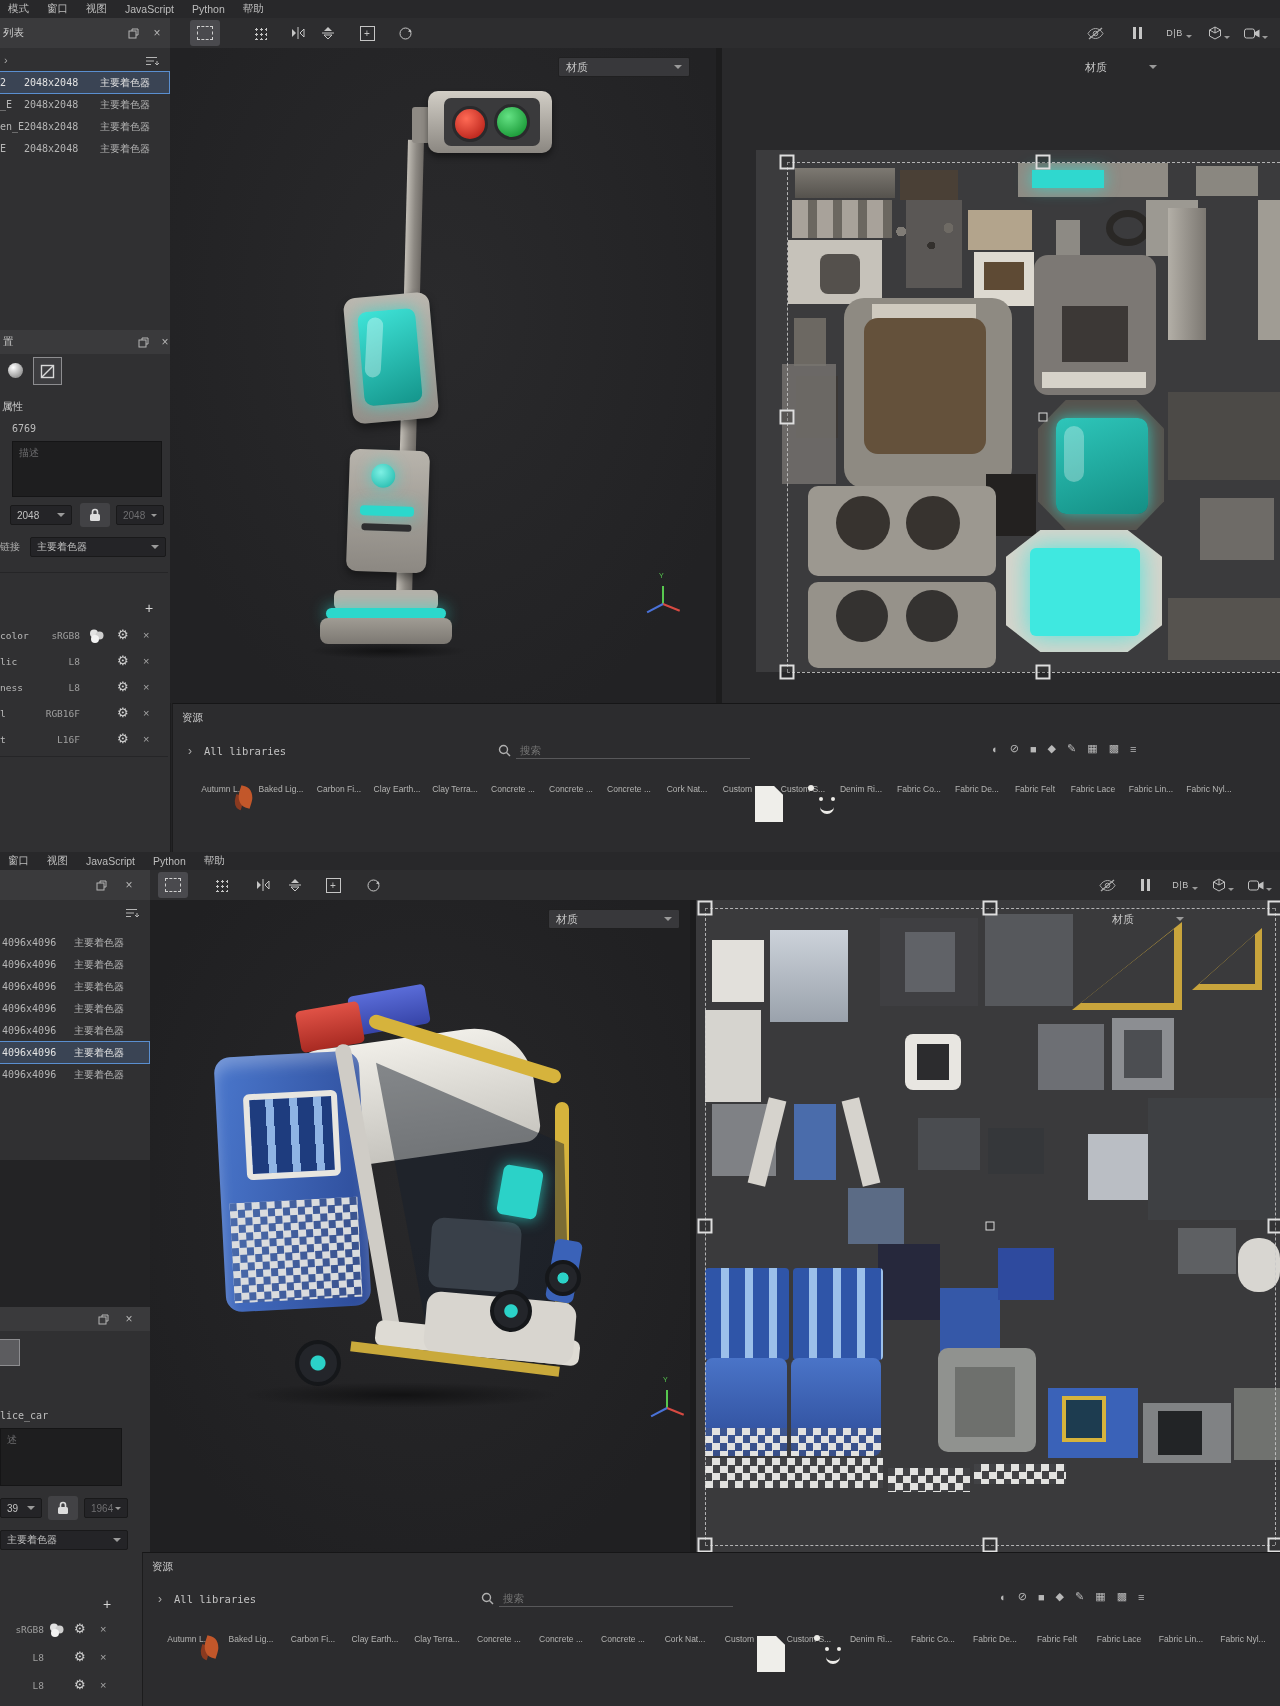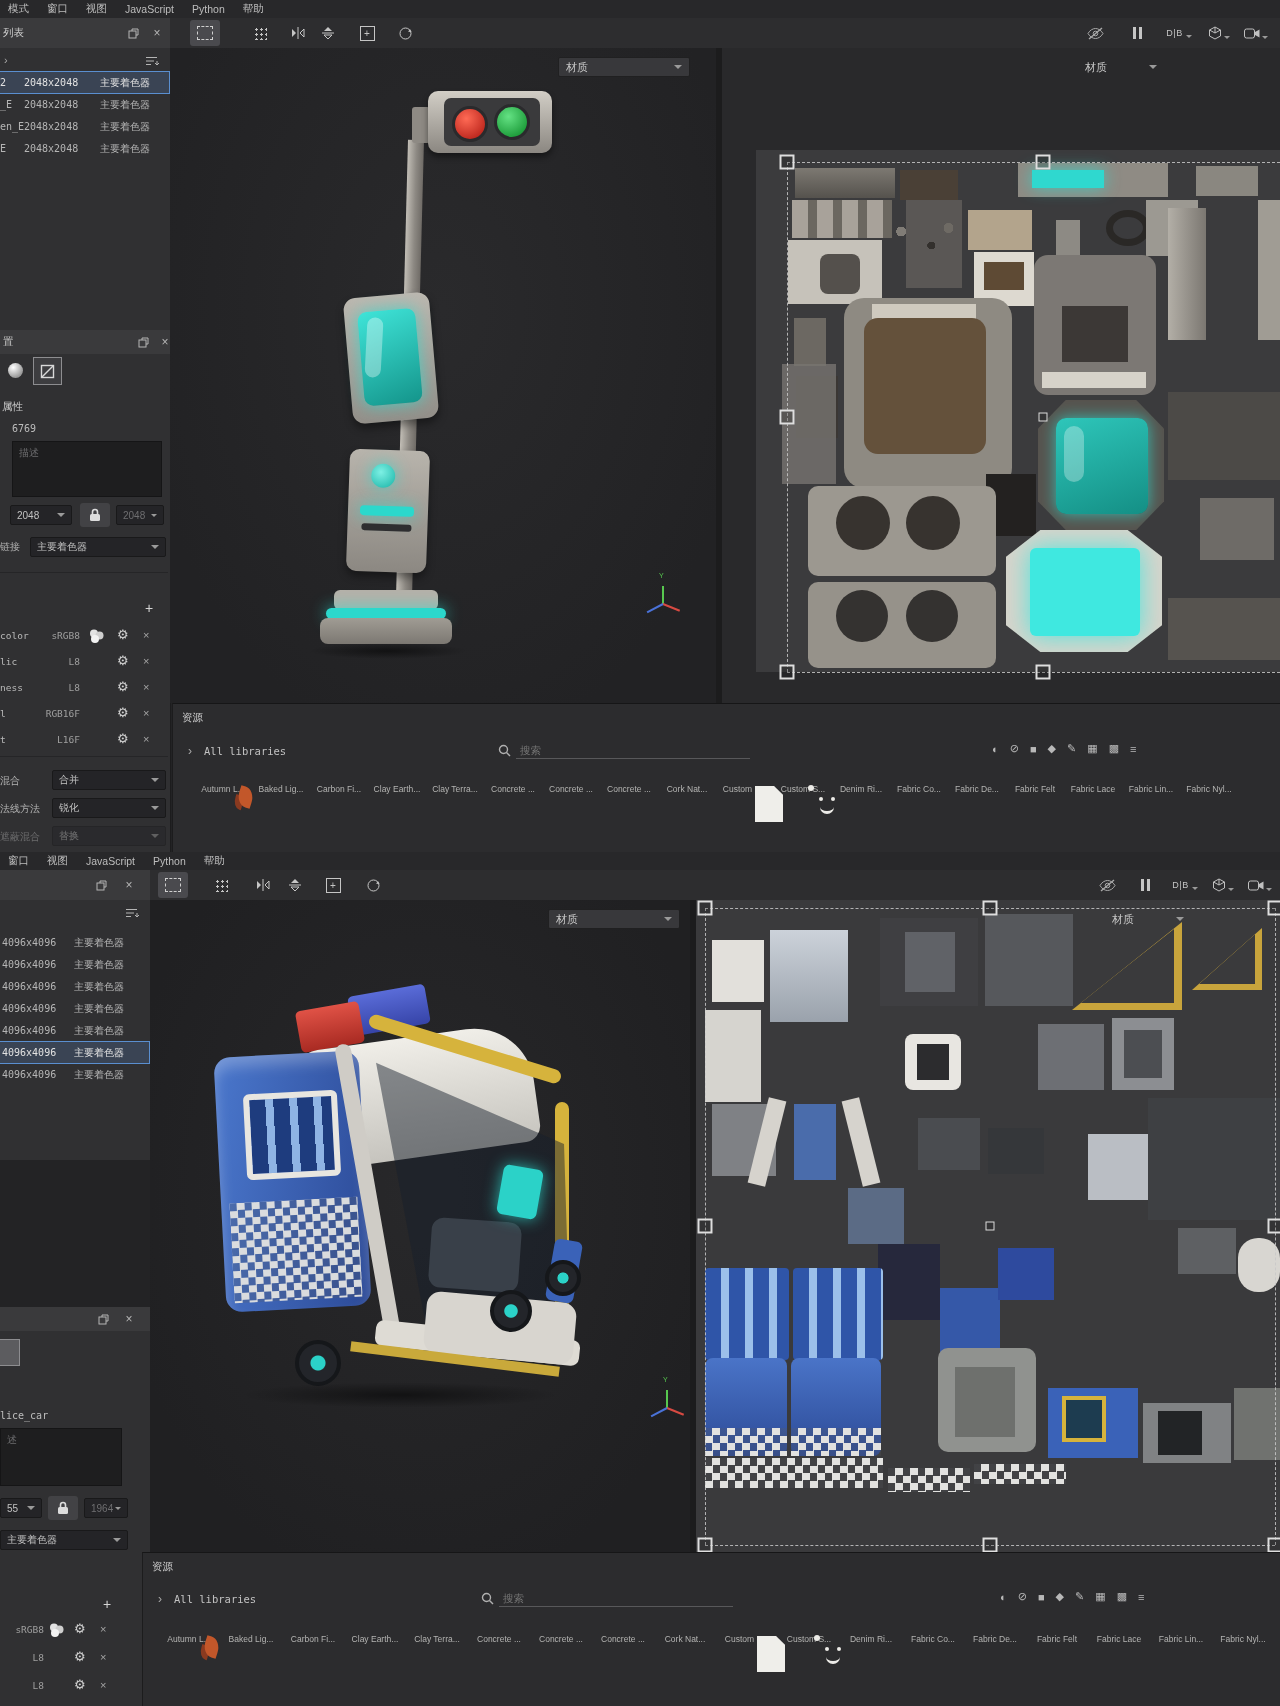--- a/index.html
+++ b/index.html
@@ -286,44 +286,20 @@
       </div>
       <div class="ch">
         <span class="lbl">t</span>
         <span class="fmt">L16F</span>
 
         <span class="gear">⚙</span>
         <span class="xx">×</span>
       </div>
     </div>
   <div class="abs" style="left:0;top:756px;width:168px;border-top:1px solid #252527;"></div>
-  <div class="abs" style="left:0;top:770px;width:168px;">
-
-  <div class="mix">
-        <span class="lbl">混合</span>
-        <span class="dd">
-          <span>合并</span>
-          <span class="caret"></span>
-        </span>
-      </div>
-      <div class="mix">
-        <span class="lbl">法线方法</span>
-        <span class="dd">
-          <span>锐化</span>
-          <span class="caret"></span>
-        </span>
-      </div>
-      <div class="mix disabled">
-        <span class="lbl">遮蔽混合</span>
-        <span class="dd">
-          <span>替换</span>
-          <span class="caret"></span>
-        </span>
-      </div>
-    </div>
 
   <div class="abs" style="left:170px;top:48px;width:546px;height:655px;background:radial-gradient(ellipse at 50% 40%,#2a2a2c,#222224 80%);"></div>
   <div class="abs" style="left:716px;top:48px;width:6px;height:655px;background:#1c1c1d;"></div>
   <div class="vdd abs" style="left:558px;top:57px;width:132px;">
       <span>材质</span>
       <span class="caret"></span>
     </div>
 
   <div class="abs" style="left:320px;top:85px;width:260px;height:570px;">
     <div class="abs" style="left:88px;top:55px;width:16px;height:472px;background:linear-gradient(90deg,#c2beb6,#8d8983 55%,#6f6b66);transform:rotate(1.5deg);transform-origin:top;"></div>
@@ -661,21 +637,21 @@
           <rect x="1" y="3" width="7" height="7" fill="none" stroke="#b5b5b5"></rect>
           <path d="M4 3V1h6v6H8" fill="none" stroke="#b5b5b5"></path>
         </svg>
       </span>
     <span class="winbtn abs" style="left:122px;">×</span>
   </div>
   <div class="abs" style="left:-8px;top:487px;width:26px;height:25px;border:1px solid #8d8d90;background:#5c5c5f;"></div>
   <div class="abs" style="left:0;top:558px;font-size:10px;color:#bdbdbd;font-family:'DejaVu Sans Mono',monospace;">lice_car</div>
   <textarea class="ta abs" style="left: 0px; top: 576px; width: 122px; height: 58px;" placeholder="述"></textarea>
   <div class="dd abs" style="left:0;top:646px;width:42px;">
-      <span>55</span>
+      <span>39</span>
       <span class="caret"></span>
     </div>
   <div class="lockbtn abs" style="left:48px;top:644px;width:30px;height:24px;">
       <svg width="12" height="14" viewBox="0 0 12 14">
         <rect x="1" y="6" width="10" height="7" rx="1.5" fill="#dcdcdc"></rect>
         <path d="M3.5 6V4a2.5 2.5 0 015 0v2" fill="none" stroke="#dcdcdc" stroke-width="1.6"></path>
       </svg>
     </div>
   <div class="dd gray abs" style="left:84px;top:646px;width:44px;">
       <span>1964</span>

